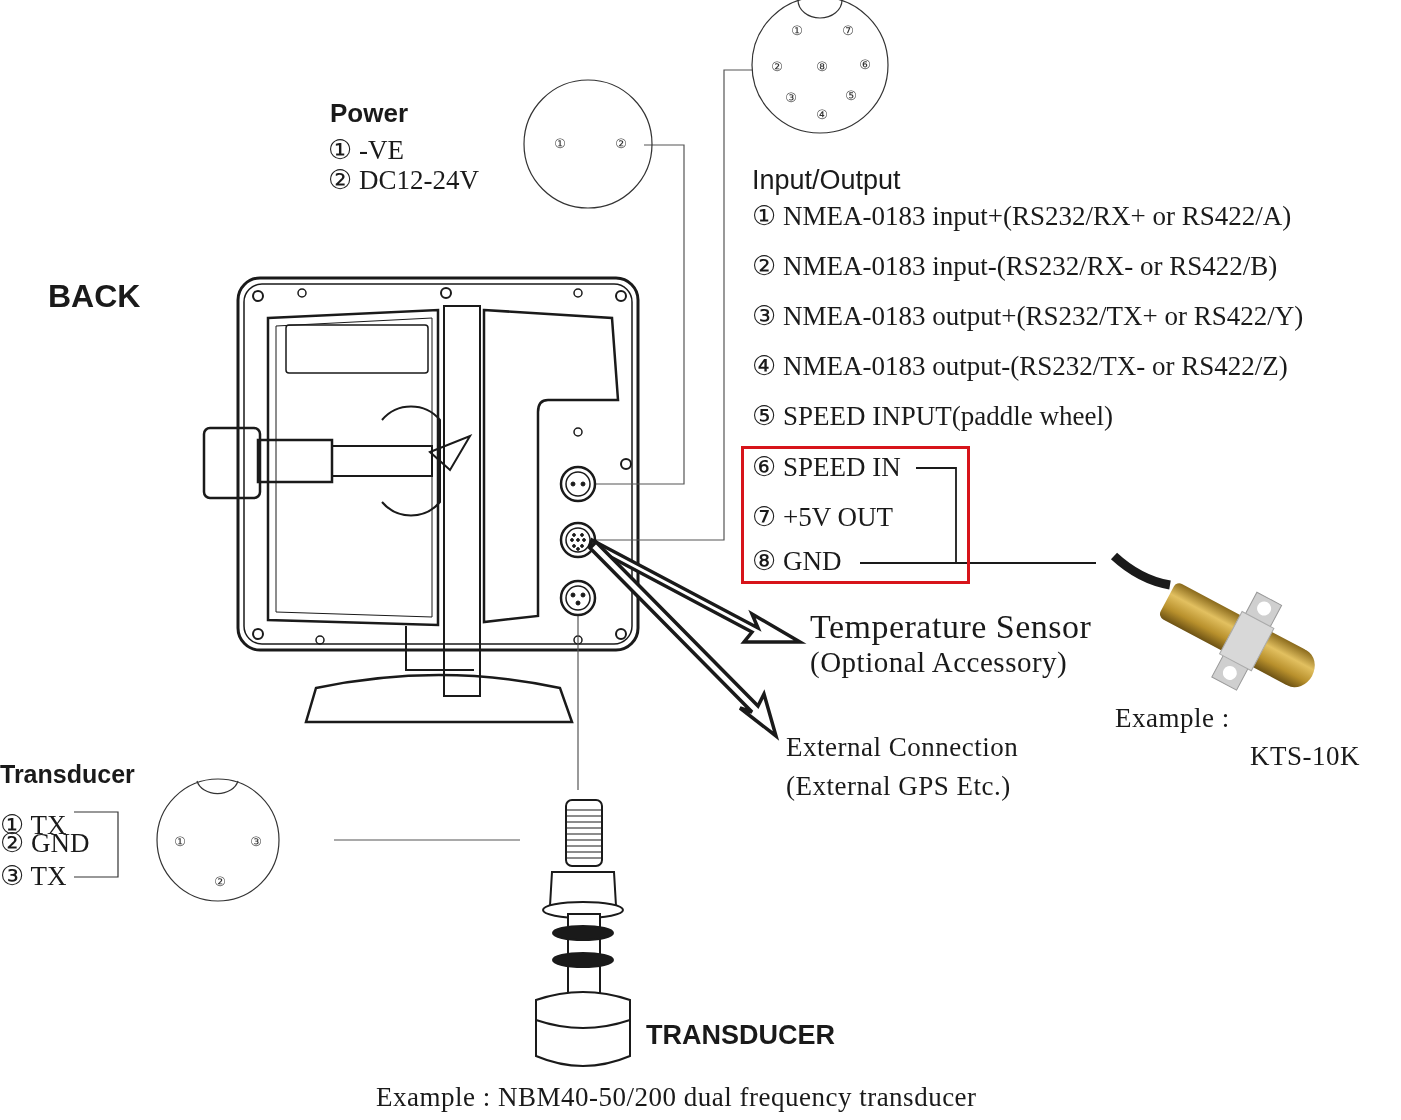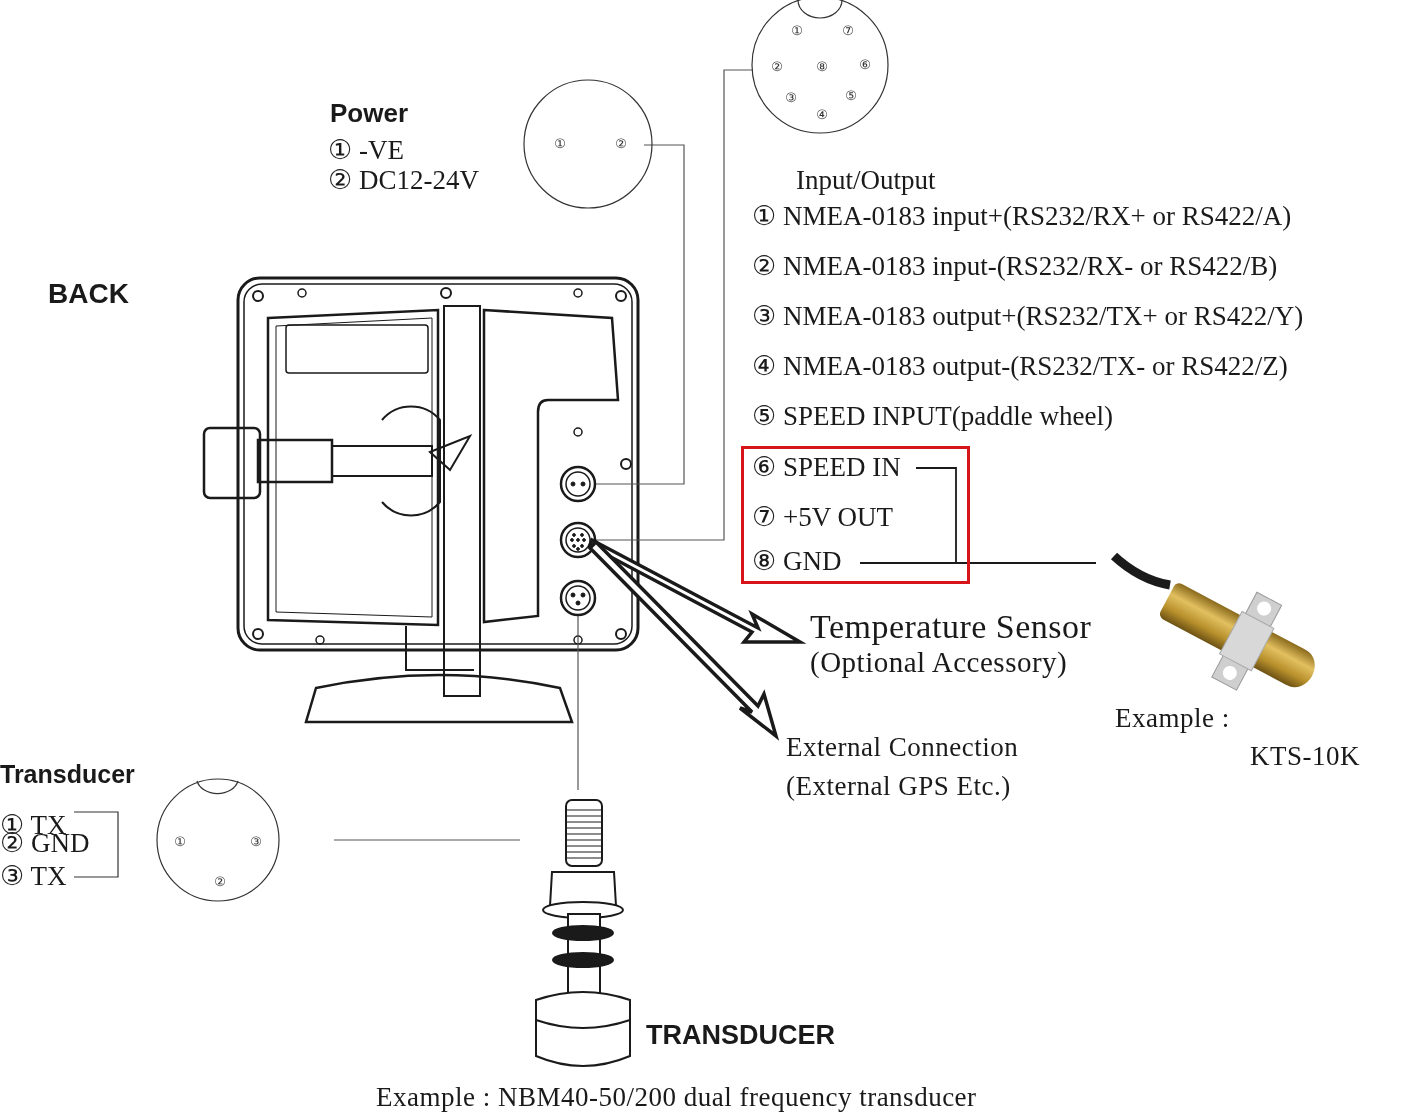--- a/index.html
+++ b/index.html
@@ -1,19 +1,19 @@
 <!DOCTYPE html>
 <html><head>
 <meta charset="utf-8">
 <style>
   html, body { margin:0; padding:0; background:#ffffff; }
   body { width:1401px; height:1120px; position:relative; overflow:hidden; font-family:"Liberation Serif", serif; color:#1a1a1a; }
   .abs { position:absolute; white-space:nowrap;font-family:Liberation Serif, serif; }
   .sans-bold { font-family:"Liberation Sans", sans-serif; font-weight:bold; }
-  .sans { font-family:Liberation Serif, serif;margin-left:44px; }
+  .sans { font-family:Liberation Sans, sans-serif; }
   svg.layer { position:absolute; left:0; top:0; }
   .pin { font-family:"Liberation Serif", serif; font-size:13px; fill:#333; text-anchor:middle; dominant-baseline:middle; }
   #io-list .row { position:absolute; left:752px; font-size:27px; }
   .redbox { position:absolute; left:741px; top:446px; width:229px; height:138px; border:3px solid #d7141a; box-sizing:border-box; }
 </style>
 </head>
 <body>
 
 <svg class="layer" width="1401" height="1120">
 
@@ -161,21 +161,21 @@
     <path d="M552 872 L614 872 L616 906 L550 906 Z"></path>
     <ellipse cx="583" cy="910" rx="40" ry="8"></ellipse>
     <rect x="568" y="914" width="32" height="90"></rect>
     <ellipse cx="583" cy="933" rx="30" ry="7" fill="#1a1a1a"></ellipse>
     <ellipse cx="583" cy="960" rx="30" ry="7" fill="#1a1a1a"></ellipse>
     <path d="M536 1000 Q583 984 630 1000 L630 1056 Q583 1076 536 1056 Z"></path>
     <path d="M536 1020 Q583 1036 630 1020" fill="none"></path>
   </g>
 </svg>
 
-<div class="abs sans-bold" style="left:48px; top:278px; font-size:28px;">BACK</div>
+<div class="abs sans-bold" style="left:48px; top:278px; font-size:32px;">BACK</div>
 
 <div>
   <div class="abs sans-bold" style="left:330px; top:98px; font-size:26px;">Power</div>
   <div class="abs" style="left:328px; top:134px; font-size:27px;">
     <span>①</span> <span>-VE</span>
   </div>
   <div class="abs" style="left:328px; top:164px; font-size:27px;">
     <span>②</span> <span>DC12-24V</span>
   </div>
 </div>

